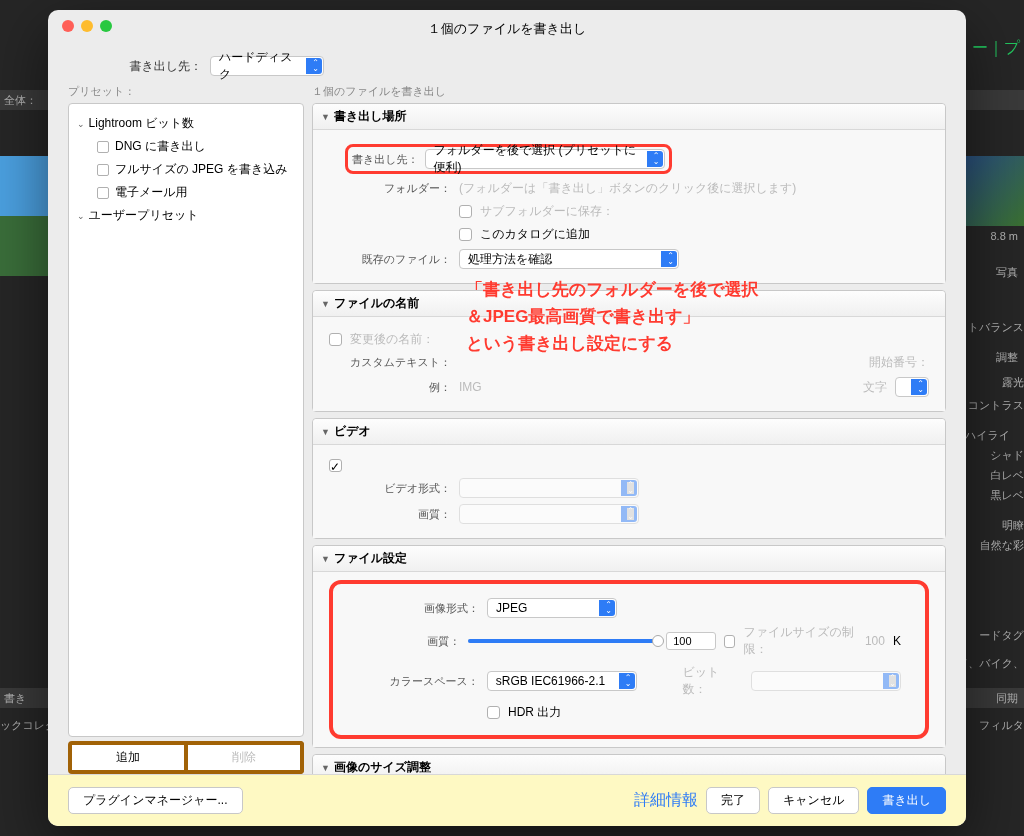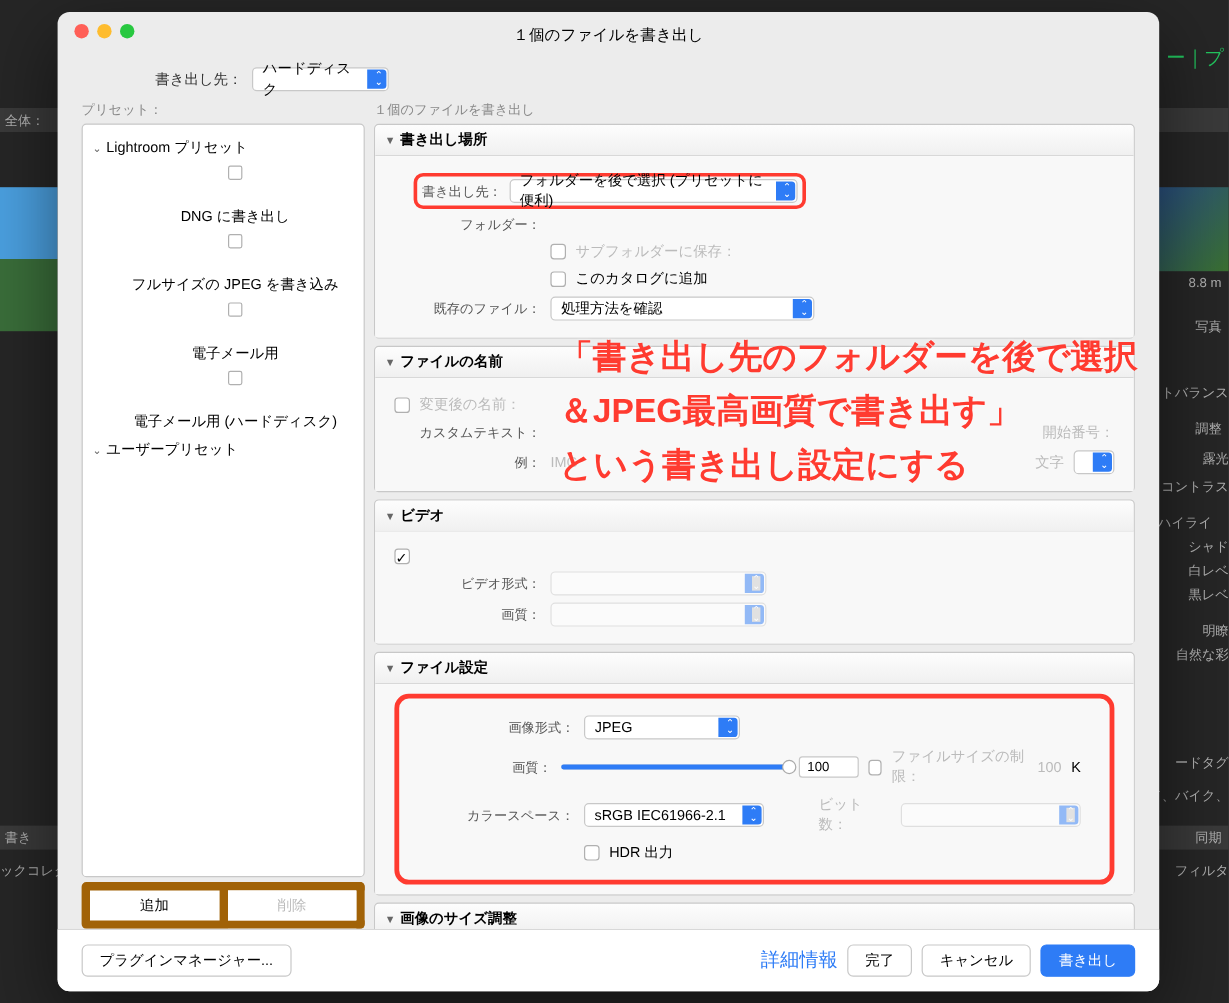--- a/index.html
+++ b/index.html
@@ -23,24 +23,24 @@
 .select { background: #fff; border: 1px solid #c8c8c8; border-radius: 4px; font-size: 12px; padding: 2px 22px 2px 8px; position: relative; display: inline-flex; align-items: center; height: 20px; }
 .select::after { content: ""; position: absolute; right: 1px; top: 1px; bottom: 1px; width: 16px; background: #2e7cf6; border-radius: 0 3px 3px 0; }
 .select .chev { position: absolute; right: 4px; top: 50%; transform: translateY(-50%); color: #fff; font-size: 8px; z-index: 1; line-height: 6px; }
 
 .body { display: flex; flex: 1; overflow: hidden; padding: 0 20px; gap: 8px; }
 
 .sidebar { width: 236px; display: flex; flex-direction: column; }
 .sb-label { font-size: 11px; color: #888; margin-bottom: 4px; }
 .sb-box { flex: 1; background: #fff; border: 1px solid #c8c8c8; border-radius: 4px; padding: 8px 6px; font-size: 12px; overflow-y: auto; }
 .sb-group { display: flex; align-items: center; gap: 4px; padding: 3px 2px; cursor: default; }
-.sb-item { display: flex; align-items: center; gap: 22px; padding: 3px 2px 3px 22px; flex-direction: column; }
+.sb-item { display: flex; align-items: center; gap: 6px; padding: 3px 2px 3px 22px; }
 .sb-check { width: 12px; height: 12px; border: 1px solid #b0b0b0; border-radius: 2px; background: #fff; }
 .sb-btns { display: flex; margin-top: 4px; }
-.sb-btn { flex: 1; font-size: 12px; padding: 4px; background: #fff; border: 7px solid #a16207; }
+.sb-btn { flex: 1; font-size: 12px; padding: 4px; background: #fff; border: 4px solid #a16207; }
 .sb-btn:first-child { border-radius: 4px 0 0 4px; }
 .sb-btn:last-child { border-radius: 0 4px 4px 0; border-left: none; color: #bbb; }
 
 .main { flex: 1; display: flex; flex-direction: column; overflow-y: auto; }
 .main-label { font-size: 11px; color: #888; margin-bottom: 4px; }
 
 .section { border: 1px solid #c8c8c8; border-radius: 4px; margin-bottom: 6px; background: #fff; }
 .sec-header { background: linear-gradient(#fdfdfd, #f0f0f0); border-bottom: 1px solid #d8d8d8; padding: 4px 8px; font-size: 12px; font-weight: 600; display: flex; align-items: center; gap: 4px; border-radius: 4px 4px 0 0; }
 .tri { font-size: 9px; color: #666; }
 .sec-body { padding: 8px 16px; font-size: 12px; background: #f8f8f8; }
@@ -50,23 +50,23 @@
 .disabled { color: #bbb; }
 .check { width: 13px; height: 13px; border: 1px solid #b0b0b0; border-radius: 3px; background: #fff; display: inline-block; vertical-align: middle; }
 .input { background: #fff; border: 1px solid #c8c8c8; border-radius: 3px; padding: 2px 6px; font-size: 11px; width: 50px; height: 18px; }
 .slider { flex: 0 0 190px; height: 4px; background: #d0d0d0; border-radius: 2px; position: relative; }
 .slider-fill { position: absolute; left: 0; top: 0; bottom: 0; width: 100%; background: #2e7cf6; border-radius: 2px; }
 .slider-thumb { position: absolute; right: -6px; top: -4px; width: 12px; height: 12px; background: #fff; border: 1px solid #aaa; border-radius: 50%; }
 
 .hl-red { border: 3px solid #ff3b30; border-radius: 8px; padding: 2px 4px; display: inline-flex; align-items: center; gap: 6px; }
 .hl-red-big { border: 4px solid #ff3b30; border-radius: 12px; padding: 8px 24px; }
 
-.annot { position: absolute; left: 466px; top: 276px; font-size: 28px; font-weight: 800; color: #ff3b30; line-height: 1.6; pointer-events: none; z-index: 50; text-shadow: 0 0 4px rgba(255,255,255,0.5); }
-
-.footer { display: flex; align-items: center; padding: 12px 20px; gap: 8px; border-top: 1px solid #d8d8d8; background: #ffffff; border-radius: 0 0 10px 10px; }
+.annot { position: absolute; left: 466px; top: 276px; font-size: 17px; font-weight: 800; color: #ff3b30; line-height: 1.6; pointer-events: none; z-index: 50; text-shadow: 0 0 4px rgba(255,255,255,0.5); }
+
+.footer { display: flex; align-items: center; padding: 12px 20px; gap: 8px; border-top: 1px solid #d8d8d8; background: #fef9c3; border-radius: 0 0 10px 10px; }
 .btn { background: #fff; border: 1px solid #c8c8c8; border-radius: 5px; padding: 4px 14px; font-size: 12px; }
 .btn-primary { background: #2e7cf6; color: #fff; border-color: #2e7cf6; }
 .link { color: #2e7cf6; font-size: 16px; cursor: pointer; }
 .spacer { flex: 1; }
 </style>
 </head>
 <body>
 
 <div class="bg-dark">
   <div class="bg-text" style="right:4px;top:38px;font-size:16px;color:#22c55e">ー｜プ</div>
@@ -110,37 +110,33 @@
         <span class="chev">⌃<br>⌄</span>
     </div>
   </div>
 
   <div class="body">
     <div class="sidebar">
       <div class="sb-label">プリセット：</div>
       <div class="sb-box">
         <div class="sb-group">
             <span class="tri">⌄</span>
-            <span>Lightroom プリセット</span>
+            <span>Lightroom ビット数</span>
           </div>
         <div class="sb-item">
             <span class="sb-check"></span>
             <span>DNG に書き出し</span>
           </div>
         <div class="sb-item">
             <span class="sb-check"></span>
             <span>フルサイズの JPEG を書き込み</span>
           </div>
         <div class="sb-item">
             <span class="sb-check"></span>
             <span>電子メール用</span>
-          </div>
-        <div class="sb-item">
-            <span class="sb-check"></span>
-            <span>電子メール用 (ハードディスク)</span>
           </div>
         <div class="sb-group">
             <span class="tri">⌄</span>
             <span>ユーザープリセット</span>
           </div>
       </div>
       <div class="sb-btns">
         <button class="sb-btn">追加</button>
         <button class="sb-btn">削除</button>
       </div>
@@ -159,20 +155,21 @@
             <span class="hl-red">
               <span class="rlabel" style="width:auto">書き出し先：</span>
               <div class="select" style="width:240px">
                   <span>フォルダーを後で選択 (プリセットに便利)</span>
                   <span class="chev">⌃<br>⌄</span>
                 </div>
             </span>
           </div>
           <div class="row disabled">
               <span class="rlabel">フォルダー：</span>
+              <span>(フォルダーは「書き出し」ボタンのクリック後に選択します)</span>
             </div>
           <div class="row disabled" style="margin-left:130px">
               <span class="check"></span>
               <span>サブフォルダーに保存：</span>
             </div>
           <div class="row" style="margin-left:130px">
               <span class="check"></span>
               <span>このカタログに追加</span>
             </div>
           <div class="row">

